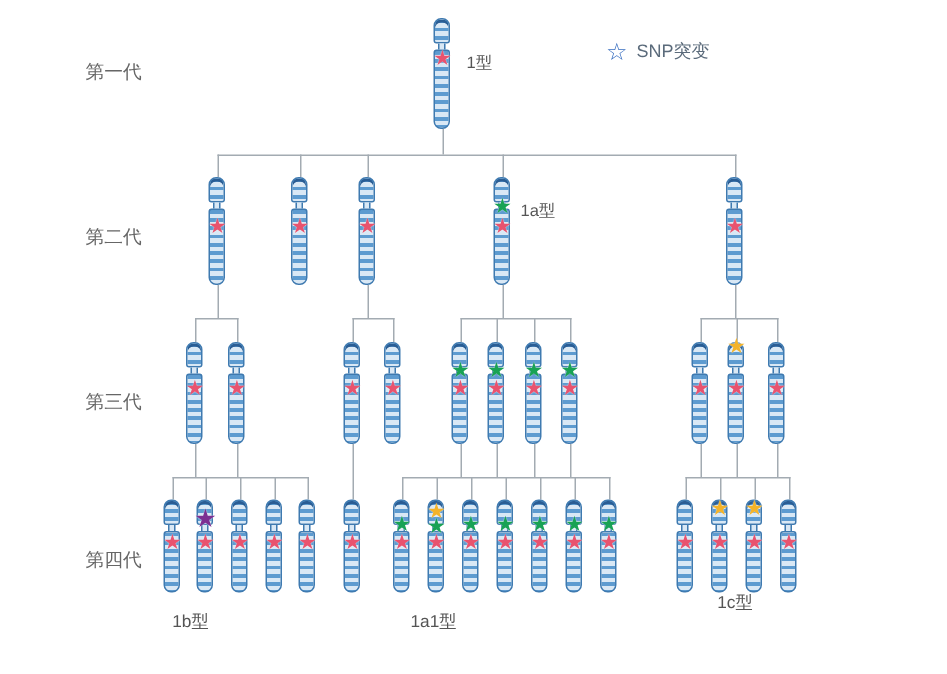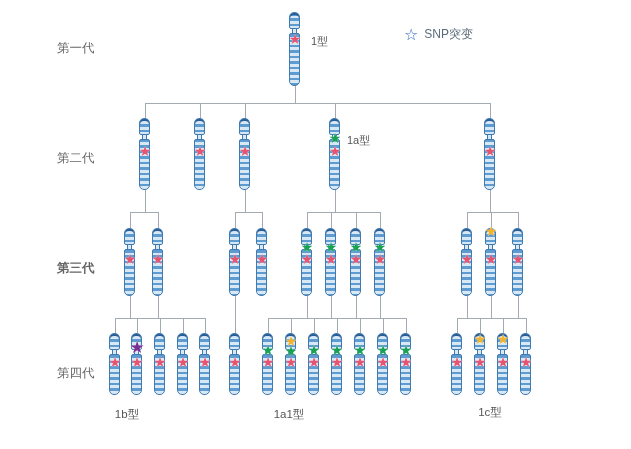--- a/index.html
+++ b/index.html
@@ -82,21 +82,21 @@
     <div class="line" style="left: 467px; top: 296px; width: 1px; height: 22px;"></div>
     <div class="line" style="left: 491px; top: 296px; width: 1px; height: 22px;"></div>
     <div class="line" style="left: 518px; top: 296px; width: 1px; height: 22px;"></div>
     <div class="line" style="left: 457px; top: 318px; width: 70px; height: 1px;"></div>
     <div class="line" style="left: 457px; top: 318px; width: 1px; height: 15px;"></div>
     <div class="line" style="left: 480px; top: 318px; width: 1px; height: 15px;"></div>
     <div class="line" style="left: 503px; top: 318px; width: 1px; height: 15px;"></div>
     <div class="line" style="left: 526px; top: 318px; width: 1px; height: 15px;"></div>
     <div class="gen-label" style="left: 57px; top: 40px;">第一代</div>
     <div class="gen-label" style="left: 57px; top: 150px;">第二代</div>
-    <div class="gen-label" style="left: 57px; top: 260px; font-weight: bold;">第三代</div>
+    <div class="gen-label" style="left: 57px; top: 260px;">第三代</div>
     <div class="gen-label" style="left: 57px; top: 365px;">第四代</div>
     <div class="chrom" style="left: 289px; top: 12px;">
       <div class="seg top"></div>
       <div class="waist"></div>
       <div class="seg bottom" style="height: 53px;"></div>
     </div>
     <div class="star" style="color: rgb(232, 83, 111); left: 295px; top: 39px;">★</div>
     <div class="chrom-label" style="left: 311px; top: 34px;">1型</div>
     <div class="chrom" style="left: 139px; top: 118px;">
       <div class="seg top"></div>
@@ -309,14 +309,14 @@
     <div class="star" style="color: rgb(243, 179, 42); left: 503px; top: 339px;">★</div>
     <div class="star" style="color: rgb(232, 83, 111); left: 503px; top: 362px;">★</div>
     <div class="chrom" style="left: 520px; top: 333px;">
       <div class="seg top"></div>
       <div class="waist"></div>
       <div class="seg bottom" style="height: 41px;"></div>
     </div>
     <div class="star" style="color: rgb(232, 83, 111); left: 526px; top: 362px;">★</div>
     <div class="type-label-bottom" style="left: 127px; top: 407px;">1b型</div>
     <div class="type-label-bottom" style="left: 289px; top: 407px;">1a1型</div>
-    <div class="type-label-bottom" style="left: 490px; top: 405px;">1c型</div>
+    <div class="type-label-bottom" style="left: 490px; top: 394px;">1c型</div>
   </div>
 
 </body></html>

